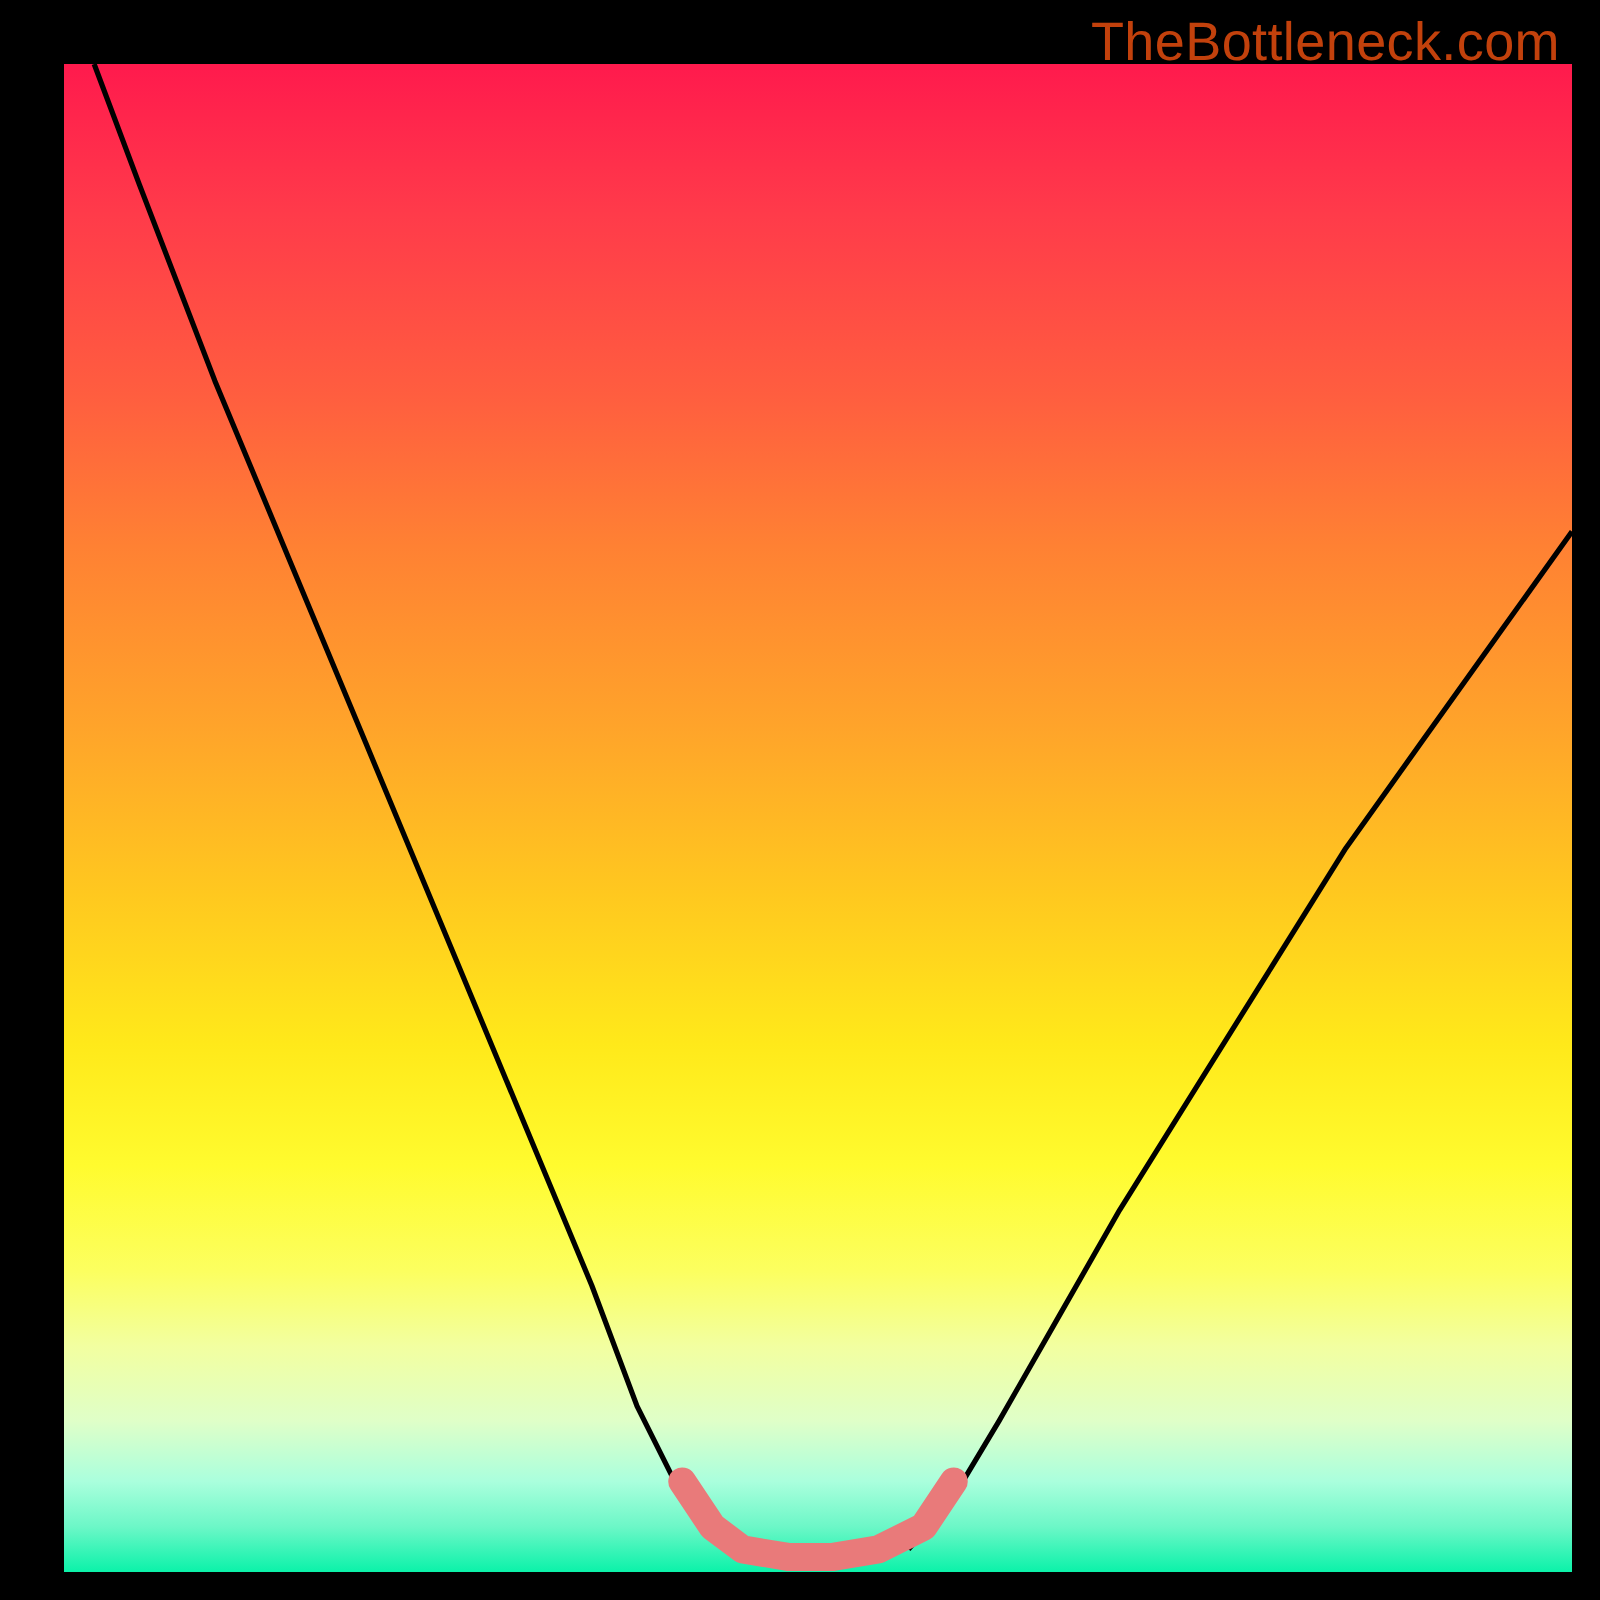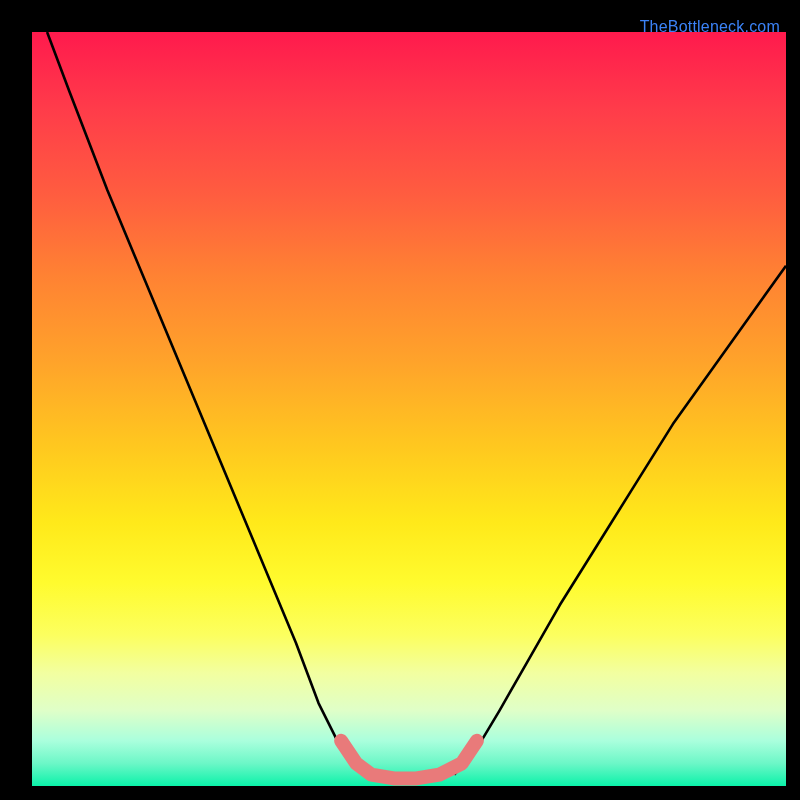--- a/index.html
+++ b/index.html
@@ -36,25 +36,25 @@
       #fcff5f 80%,
       #f2ffa0 85%,
       #dfffc8 90%,
       #aaffdd 94%,
       #6cf7c7 97%,
       #0bf2a9 100%
     );
   }
   .watermark {
     position: absolute;
-    top: 18px;
+    top: 6px;
     right: 20px;
     font-family: Arial, Helvetica, sans-serif;
-    font-size: 16px;
-    color: #3b82f6;
+    font-size: 27px;
+    color: #c2410c;
     font-weight: 500;
     letter-spacing: 0.2px;
   }
   svg.curves {
     position: absolute;
     left: 0;
     top: 0;
     width: 754px;
     height: 754px;
   }

